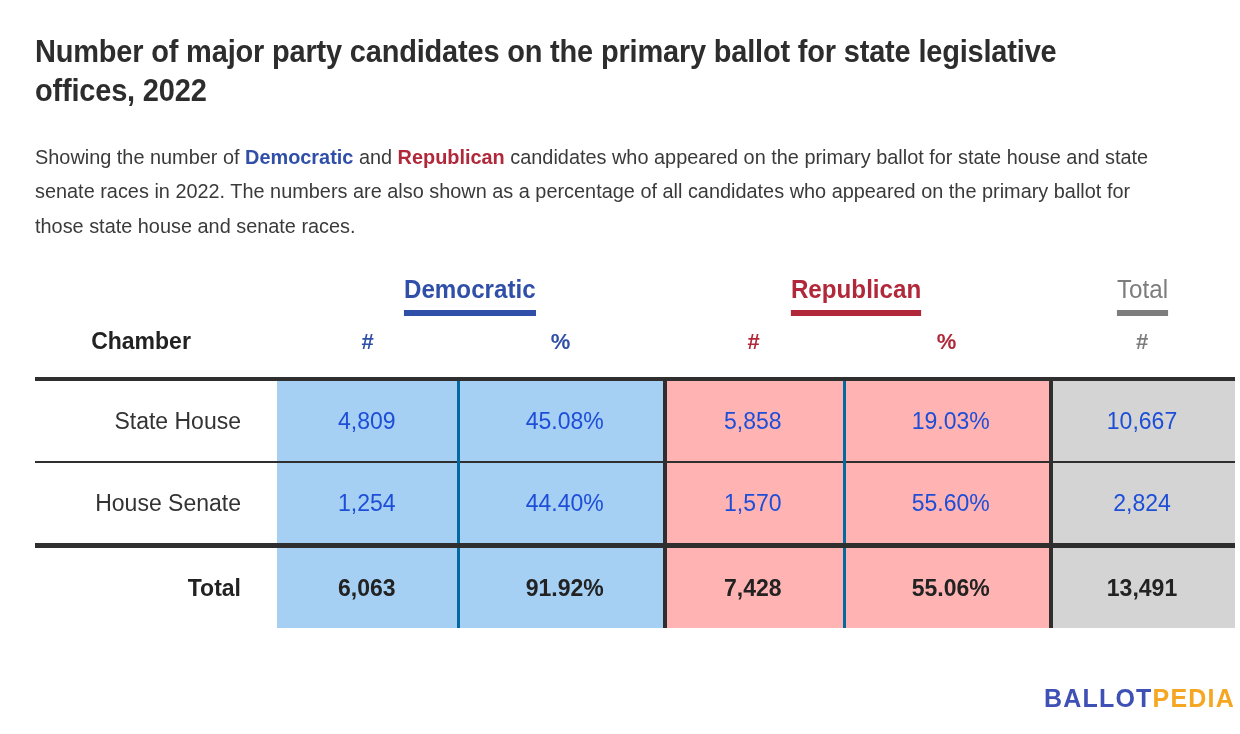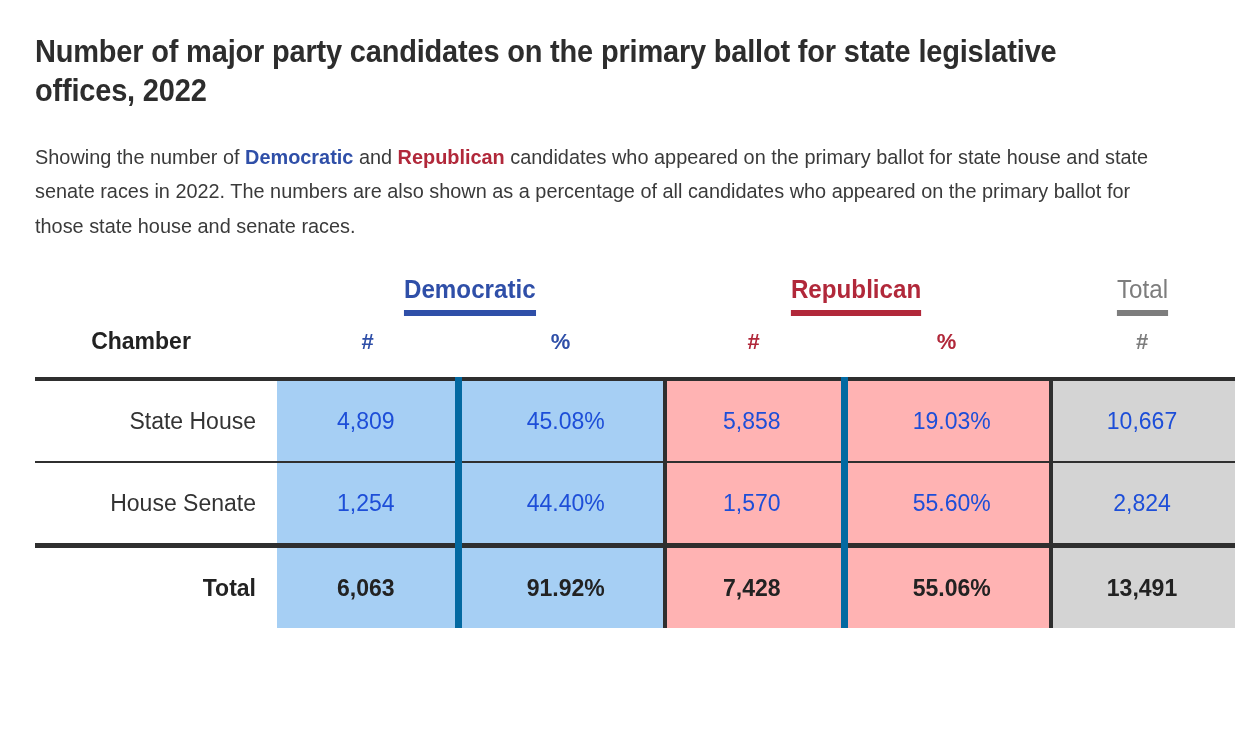--- a/index.html
+++ b/index.html
@@ -129,30 +129,30 @@
   
   tbody tr td {
     height: 78px;
     font-size: 23px;
     text-align: center;
     color: #1d4ed8;
     border: none;
   }
   tbody tr td.chamber-cell {
     text-align: right;
-    padding-right: 21px;
+    padding-right: 36px;
     background: #ffffff;
     color: #333333;
   }
   td.cell-dem   { background: #a6cff4; }
   td.cell-rep   { background: #ffb3b3; }
   td.cell-total { background: #d4d4d4; }
 
   
-  td.gap-left  { border-left: 7px solid #0369a1; padding-left: 8px; }
+  td.gap-left  { border-left: 3px solid #0369a1; padding-left: 8px; }
   
   td.sep-left  { box-shadow: inset 4px 0 0 0 #2f2f2f; }
 
   
   tr.rule-top td  { border-top: 4px solid #2f2f2f; }
   tr.rule-thin td { border-top: 2px solid #2f2f2f; }
   tr.rule-thick td{ border-top: 5px solid #2f2f2f; }
 
   tbody tr.total-row td { font-weight: bold; color: #222222; }
 
@@ -238,14 +238,17 @@
           <td class="cell-dem">6,063</td>
           <td class="cell-dem gap-left">91.92%</td>
           <td class="cell-rep sep-left">7,428</td>
           <td class="cell-rep gap-left">55.06%</td>
           <td class="cell-total sep-left">13,491</td>
         </tr>
       </tbody>
     </table>
   </div>
 
+  <div class="logo">
+    <span class="ballot">BALLOT</span><span class="pedia">PEDIA</span>
+  </div>
 
 </div>
 
 </body></html>

